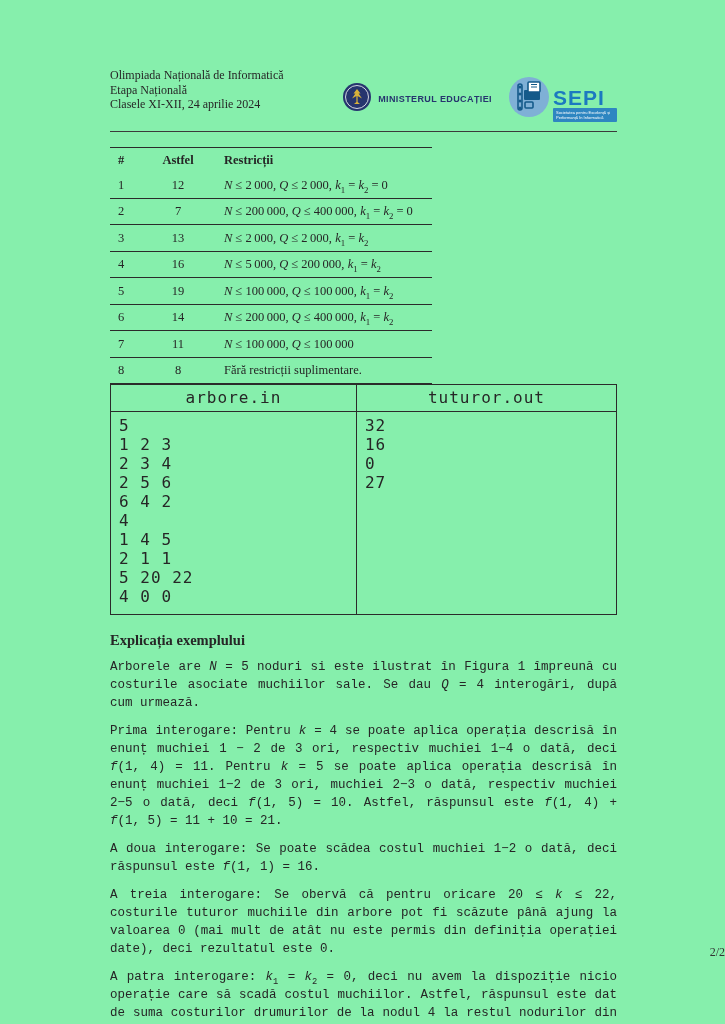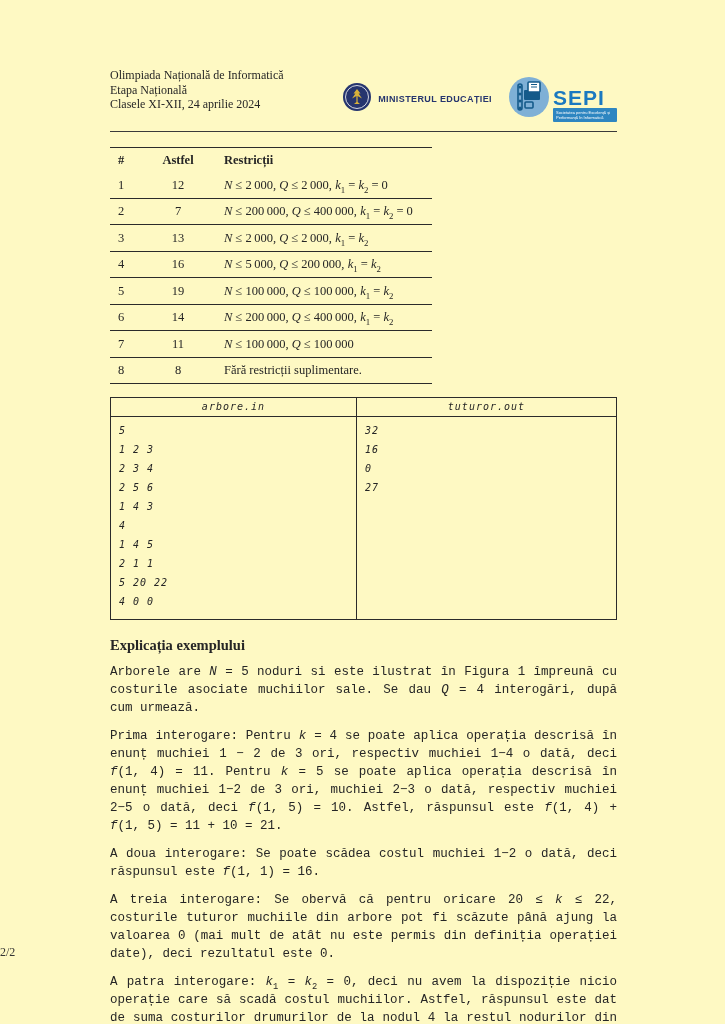--- a/index.html
+++ b/index.html
@@ -1,20 +1,20 @@
 <!DOCTYPE html>
 <html><head>
 <meta charset="utf-8">
 <style>
   html,body { margin:0; padding:0; background:#e8e8e8; }
   .page {
     position:relative;
     width:725px; height:1024px;
     margin:0 auto;
-    background:#fef9c3;
+    background:#86efac;
     box-sizing:border-box;
     padding:68px 108px 0 110px;
     font-family:"Liberation Serif","DejaVu Serif",serif;
     color:#262626;
     overflow:hidden;
   }
   i { font-style:italic; }
   sub { font-size:70%; line-height:0; }
 
   
@@ -56,47 +56,46 @@
   .restr-table td { padding:5.5px 0 5px; }
   .col-num  { width:32px; padding-left:8px !important; }
   .col-pts  { width:56px; text-align:center !important; }
   .col-restr{ padding-left:18px !important; }
 
   
   .section-heading { font-size:14.5px; font-weight:bold; margin:17px 0 0; }
 
   
   .example-table {
-    margin-top:13px; width:100%;
+    width:100%;
     border:1.3px solid #2b2b2b; border-collapse:collapse;
     font-family:"DejaVu Sans Mono","Liberation Mono",monospace;
-    font-size:10px;
-    font-style:italic;
+    font-size:16px;
   }
   .example-table th {
     font-weight:normal; text-align:center; padding:3px 0 4px;
     border-bottom:1.3px solid #2b2b2b; letter-spacing:1px;
   }
   .example-table .cell-in  { width:48.6%; border-right:1.3px solid #2b2b2b; }
   .example-table td {
     vertical-align:top; padding:4px 8px 8px; height:186px;
   }
   .code-line { line-height:19px; letter-spacing:1px; white-space:pre; }
 
   
   .explanation p {
     font-size:12.5px; line-height:1.44; text-align:justify;
     margin:9px 0 10px;
     font-family:Liberation Mono, monospace;
   }
 
   
   .page-footer {
-    position:absolute; left:0; right:16px; bottom:64px;
-    text-align:left; font-size:12px; color:#333;
+    position:absolute; left:0; right:0; bottom:64px;
+    text-align:right; font-size:12px; color:#333;
   }
 </style>
 </head>
 <body>
 
 <div class="page">
 
   <div class="doc-header">
     <div class="org-lines">
       <div>Olimpiada Națională de Informatică</div>
@@ -207,21 +206,21 @@
       </tr>
     </thead>
     <tbody>
       <tr>
         <td class="cell-in">
 
         <div class="code-line">5</div>
             <div class="code-line">1 2 3</div>
             <div class="code-line">2 3 4</div>
             <div class="code-line">2 5 6</div>
-            <div class="code-line">1 4 3</div>
+            <div class="code-line">6 4 2</div>
             <div class="code-line">4</div>
             <div class="code-line">1 4 5</div>
             <div class="code-line">2 1 1</div>
             <div class="code-line">5 20 22</div>
             <div class="code-line">4 0 0</div>
           </td>
         <td class="cell-out">
 
         <div class="code-line">32</div>
             <div class="code-line">16</div>

